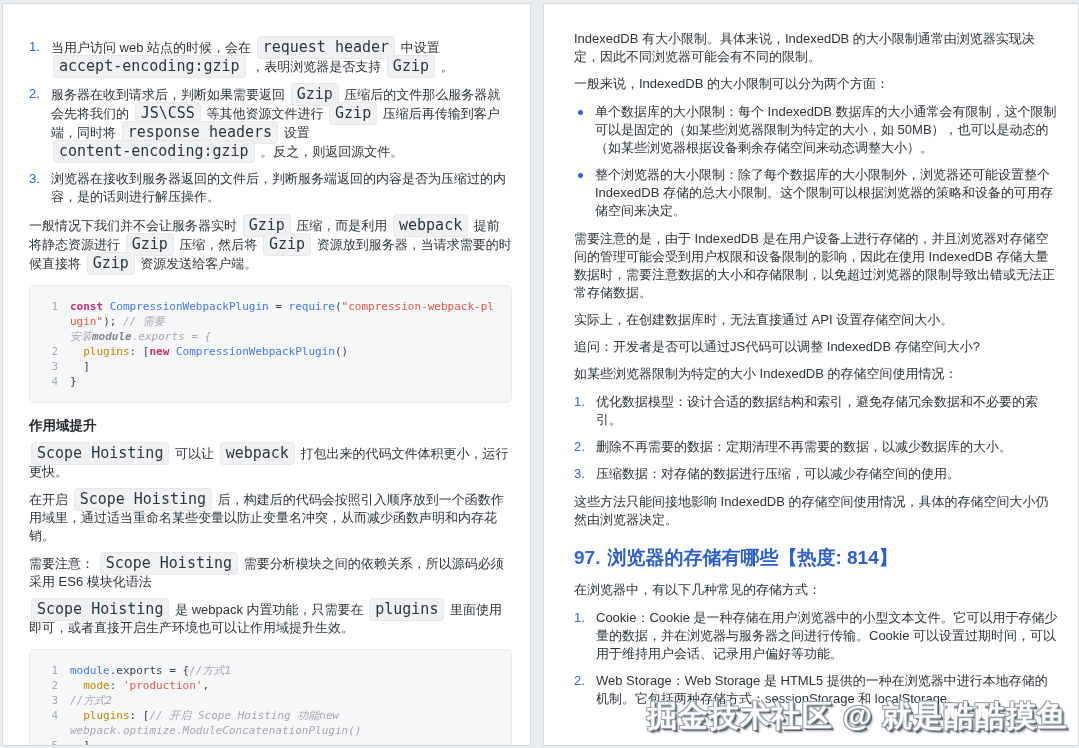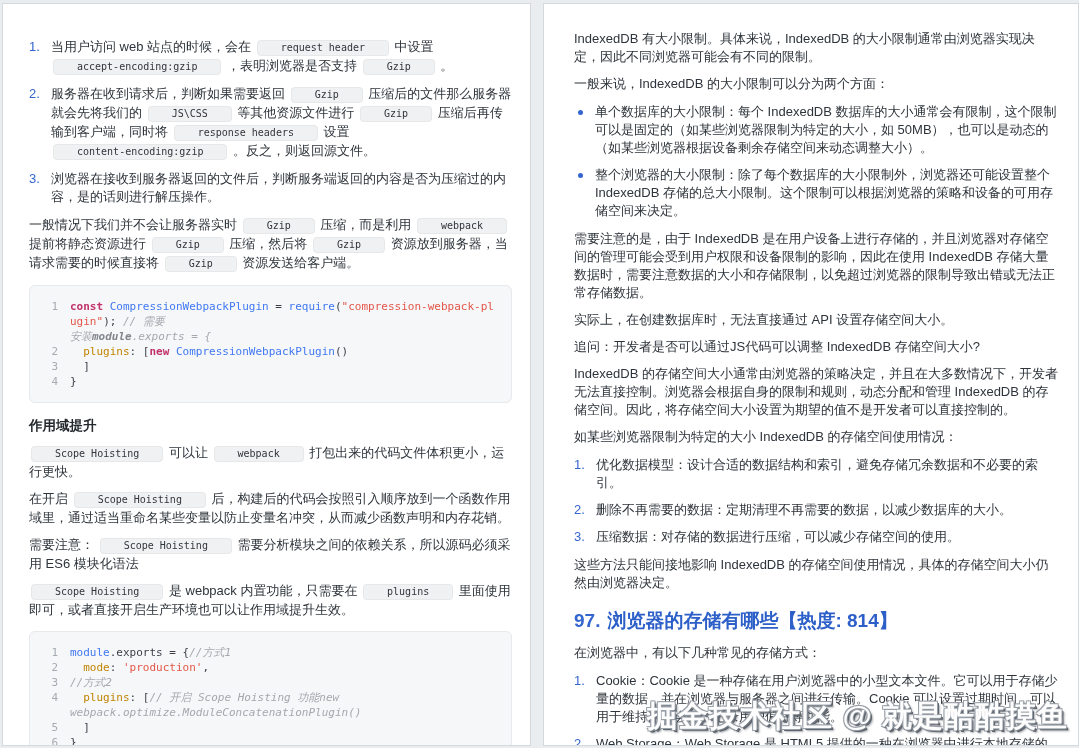--- a/index.html
+++ b/index.html
@@ -19,25 +19,25 @@
     border:1px solid var(--page-border,#d4d9de);
     box-sizing:border-box;height:743px;overflow:hidden;
     position:relative;
   }
   .page-left{width:529px;padding:24px 18px 0 26px;}
   .page-right{width:536px;padding:26px 20px 0 30px;}
   .para{margin:9px 0;font-size:13px;line-height:18px;}
   .para:first-child{margin-top:0;}
   .chip{
     font-family:"DejaVu Sans Mono","Liberation Mono",monospace;
-    font-size:10px;
+    font-size:15px;
     background:var(--chip-bg,#f0f1f3);
     border:1px solid rgba(0,0,0,0.04);
     border-radius:4px;
-    padding:1px 23px 2px;
+    padding:1px 5px 2px;
     margin:0 2px;
     color:#30353c;
     white-space:nowrap;
   }
   .h3{font-size:13.5px;font-weight:700;color:#24292e;margin:14px 0 8px;}
   .h2{font-size:19px;font-weight:700;margin:16px 0 10px;line-height:26px;}
   .h2 .h2-num{color:var(--accent,#3565cf);margin-right:7px;}
   .h2 .h2-title{color:#21262c;}
   .h2.all-blue .h2-title{color:var(--heading-blue,#2c5fc8);text-align:right;}
   .olist,.ulist{margin:10px 0;}
@@ -174,21 +174,20 @@
             <div class="ubody"><span class="text-run">单个数据库的大小限制：每个 IndexedDB 数据库的大小通常会有限制，这个限制可以是固定的（如某些浏览器限制为特定的大小，如 50MB），也可以是动态的（如某些浏览器根据设备剩余存储空间来动态调整大小）。</span></div>
           </div>
           <div class="uli">
             <span class="bullet-disc"></span>
             <div class="ubody"><span class="text-run">整个浏览器的大小限制：除了每个数据库的大小限制外，浏览器还可能设置整个 IndexedDB 存储的总大小限制。这个限制可以根据浏览器的策略和设备的可用存储空间来决定。</span></div>
           </div>
         </div>
         <div class="para"><span class="text-run">需要注意的是，由于 IndexedDB 是在用户设备上进行存储的，并且浏览器对存储空间的管理可能会受到用户权限和设备限制的影响，因此在使用 IndexedDB 存储大量数据时，需要注意数据的大小和存储限制，以免超过浏览器的限制导致出错或无法正常存储数据。</span></div>
         <div class="para"><span class="text-run">实际上，在创建数据库时，无法直接通过 API 设置存储空间大小。</span></div>
         <div class="para"><span class="text-run">追问：开发者是否可以通过JS代码可以调整 IndexedDB 存储空间大小?</span></div>
-        <div class="para"><span class="text-run">IndexedDB 的存储空间大小通常由浏览器的策略决定，并且在大多数情况下，开发者无法直接控制。浏览器会根据自身的限制和规则，动态分配和管理 IndexedDB 的存储空间。因此，将存储空间大小设置为期望的值不是开发者可以直接控制的。</span></div>
         <div class="para"><span class="text-run">如某些浏览器限制为特定的大小 IndexedDB 的存储空间使用情况：</span></div>
         <div class="olist">
           <div class="oli">
             <span class="onum">1.</span>
             <div class="obody"><span class="text-run">优化数据模型：设计合适的数据结构和索引，避免存储冗余数据和不必要的索引。</span></div>
           </div>
           <div class="oli">
             <span class="onum">2.</span>
             <div class="obody"><span class="text-run">删除不再需要的数据：定期清理不再需要的数据，以减少数据库的大小。</span></div>
           </div>

